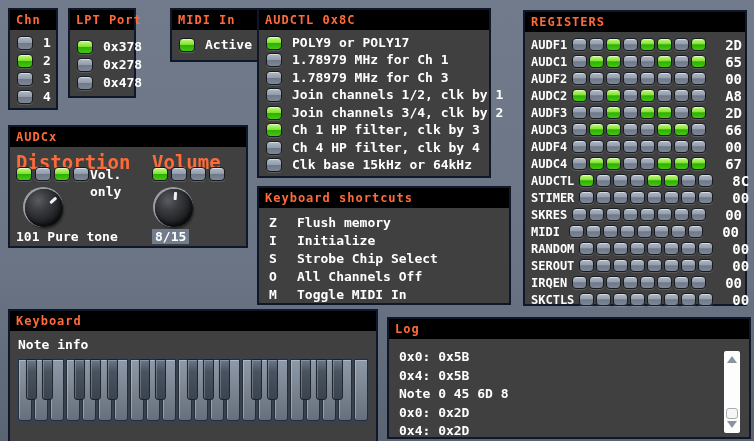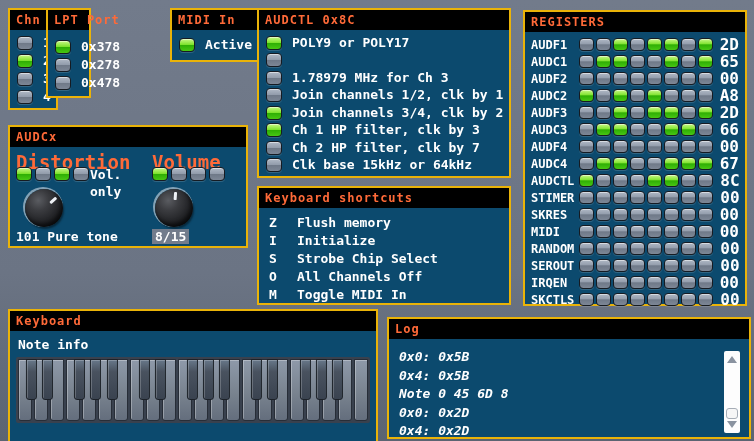--- a/index.html
+++ b/index.html
@@ -4,21 +4,21 @@
 <style>
   html,body{margin:0;padding:0;}
   body{
     width:754px;height:441px;position:relative;overflow:hidden;
     background:linear-gradient(180deg,#727b8b 0%,#6b7484 62%,#5b6472 100%);
     font-family:"DejaVu Sans Mono", monospace;
     font-weight:bold;
     -webkit-font-smoothing:none;
   }
   .panel{
-    position:absolute;background:#0c4a6e;border:2px solid #eab308;
+    position:absolute;background:#404040;border:2px solid #0f172a;
     box-sizing:border-box;
   }
   .titlebar{
     height:20px;background:#000;color:#ff6a38;
     display:flex;align-items:center;padding:0 6px;
     font-size:12px;letter-spacing:1px;white-space:nowrap;
   }
   .body{position:relative;}
 
   
@@ -34,21 +34,21 @@
   .opt-row{display:flex;align-items:center;gap:10px;padding:0 7px;color:#fff;font-size:13px;white-space:nowrap;}
   .opts-18 .opt-row{height:18px;}
   .opts-17 .opt-row{height:17.5px;}
   .opt-label{line-height:14px;}
 
   
   .reg-row{display:flex;align-items:center;height:17px;padding:0 6px;white-space:nowrap;}
   .reg-name{width:50px;color:#fff;font-size:12px;margin-right:5px;}
   .bits{display:inline-flex;}
   .bits .led{width:15px;height:13px;margin-right:2px;border-radius:4px;}
-  .reg-val{color:#fff;font-size:16px;margin-left:5px;}
+  .reg-val{color:#fff;font-size:14px;margin-left:17px;}
 
   
   .sc-row{display:flex;align-items:center;height:18px;padding:0 10px;color:#fff;font-size:13px;white-space:nowrap;}
   .sc-key{width:16px;}
   .sc-gap{width:12px;}
 
   
   .flabel{position:absolute;color:#ff6a38;font-size:19px;white-space:nowrap;}
   .ftext{position:absolute;color:#fff;font-size:13px;white-space:nowrap;}
   .bitrow{position:absolute;display:flex;gap:3px;}
@@ -79,21 +79,21 @@
     position:absolute;top:2px;width:11px;height:41px;
     transform:translateX(-55%);border-radius:0 0 3px 3px;
     background:linear-gradient(180deg,#68788a 0%,#49525f 30%,#3a4350 100%);
     border:1px solid #1c2128;box-sizing:border-box;
     box-shadow:inset 1px 1px 0 rgba(255,255,255,.22);
     z-index:2;
   }
 
   
   .log-lines{position:absolute;left:10px;top:10px;right:34px;color:#fff;font-size:13px;}
-  .log-line{height:18.5px;white-space:nowrap;font-style:italic;}
+  .log-line{height:18.5px;white-space:nowrap;}
   .scrollbar{
     position:absolute;right:9px;top:12px;width:16px;height:82px;
     background:#fdfdfd;border-radius:2px;
   }
   .sb-arrow{position:absolute;left:50%;width:0;height:0;transform:translateX(-50%);}
   .sb-arrow.up{top:5px;border-left:5px solid transparent;border-right:5px solid transparent;border-bottom:7px solid #8a93a0;}
   .sb-arrow.down{bottom:5px;border-left:5px solid transparent;border-right:5px solid transparent;border-top:7px solid #8a93a0;}
   .sb-thumb{
     position:absolute;left:2px;right:2px;top:57px;height:11px;
     background:#f6f6f6;border:1px solid #a6adb6;border-radius:3px;box-sizing:border-box;
@@ -119,21 +119,21 @@
         <span class="led"></span>
         <span class="opt-label">3</span>
       </div>
       <div class="opt-row">
         <span class="led"></span>
         <span class="opt-label">4</span>
       </div>
     </div>
 </section>
 
-<section class="panel" style="left:46px;top:8px;width:45px;height:90px">
+<section class="panel" style="left:68px;top:8px;width:68px;height:90px">
   <div class="titlebar">
     <span>LPT Port</span>
   </div>
   <div class="body opts-18" style="padding-top:8px">
       <div class="opt-row">
         <span class="led on"></span>
         <span class="opt-label">0x378</span>
       </div>
       <div class="opt-row">
         <span class="led"></span>
@@ -151,51 +151,52 @@
     <span>MIDI In</span>
   </div>
   <div class="body opts-18" style="padding-top:6px">
       <div class="opt-row">
         <span class="led on"></span>
         <span class="opt-label">Active</span>
       </div>
     </div>
 </section>
 
-<section class="panel" style="left:257px;top:8px;width:254px;height:170px">
+<section class="panel" style="left:257px;top:8px;width:234px;height:170px">
   <div class="titlebar">
     <span>AUDCTL 0x8C</span>
   </div>
   <div class="body opts-17" style="padding-top:4px">
       <div class="opt-row">
         <span class="led on"></span>
         <span class="opt-label">POLY9 or POLY17</span>
       </div>
       <div class="opt-row">
         <span class="led"></span>
+        <span class="opt-label">1.78979 MHz for Ch 1</span>
       </div>
       <div class="opt-row">
         <span class="led"></span>
         <span class="opt-label">1.78979 MHz for Ch 3</span>
       </div>
       <div class="opt-row">
         <span class="led"></span>
         <span class="opt-label">Join channels 1/2, clk by 1</span>
       </div>
       <div class="opt-row">
         <span class="led on"></span>
         <span class="opt-label">Join channels 3/4, clk by 2</span>
       </div>
       <div class="opt-row">
         <span class="led on"></span>
         <span class="opt-label">Ch 1 HP filter, clk by 3</span>
       </div>
       <div class="opt-row">
         <span class="led"></span>
-        <span class="opt-label">Ch 2 HP filter, clk by 7</span>
+        <span class="opt-label">Ch 4 HP filter, clk by 4</span>
       </div>
       <div class="opt-row">
         <span class="led"></span>
         <span class="opt-label">Clk base 15kHz or 64kHz</span>
       </div>
     </div>
 </section>
 
 <section class="panel" style="left:8px;top:125px;width:240px;height:123px">
   <div class="titlebar">

